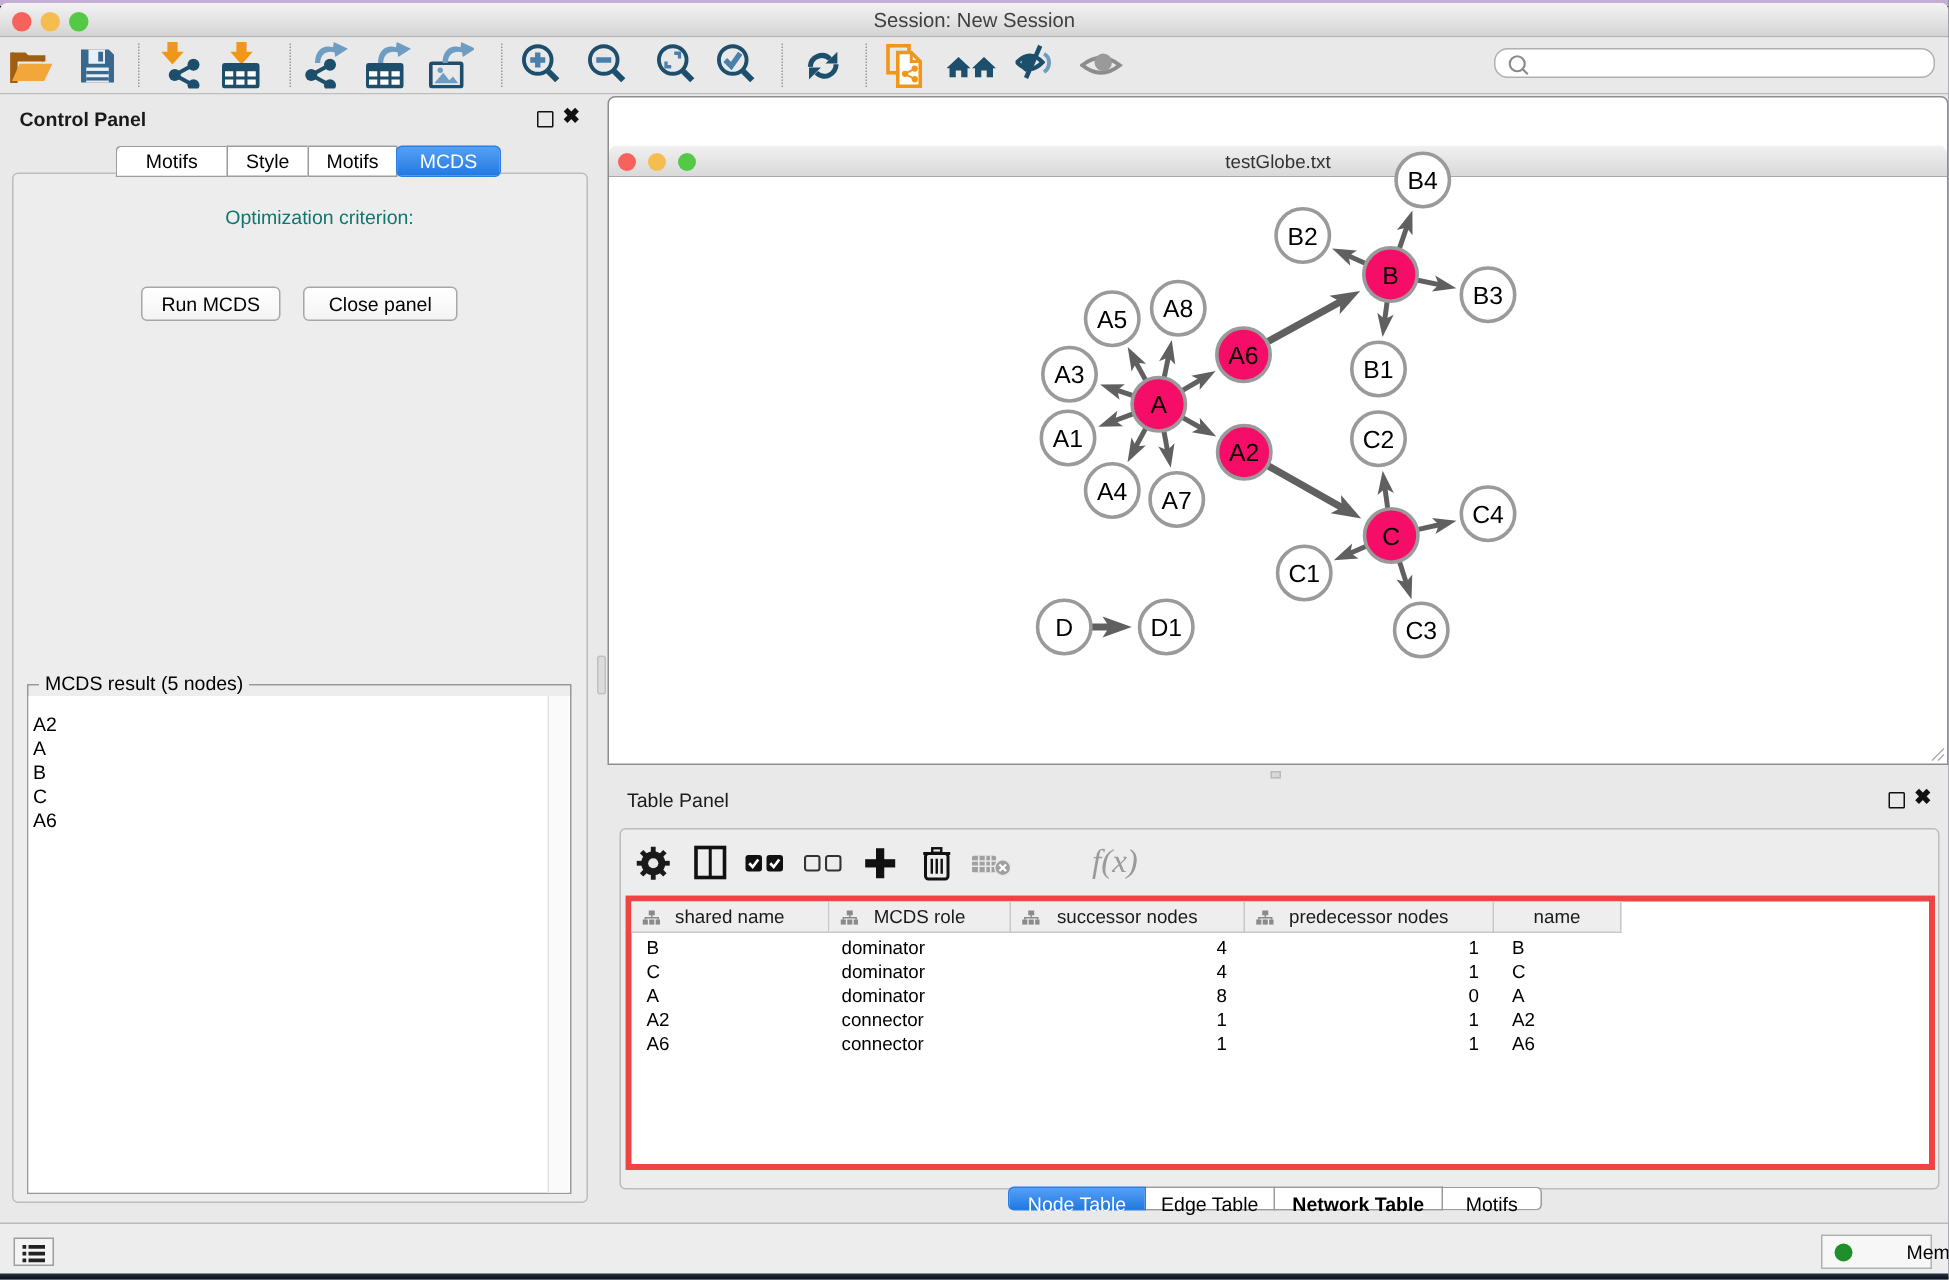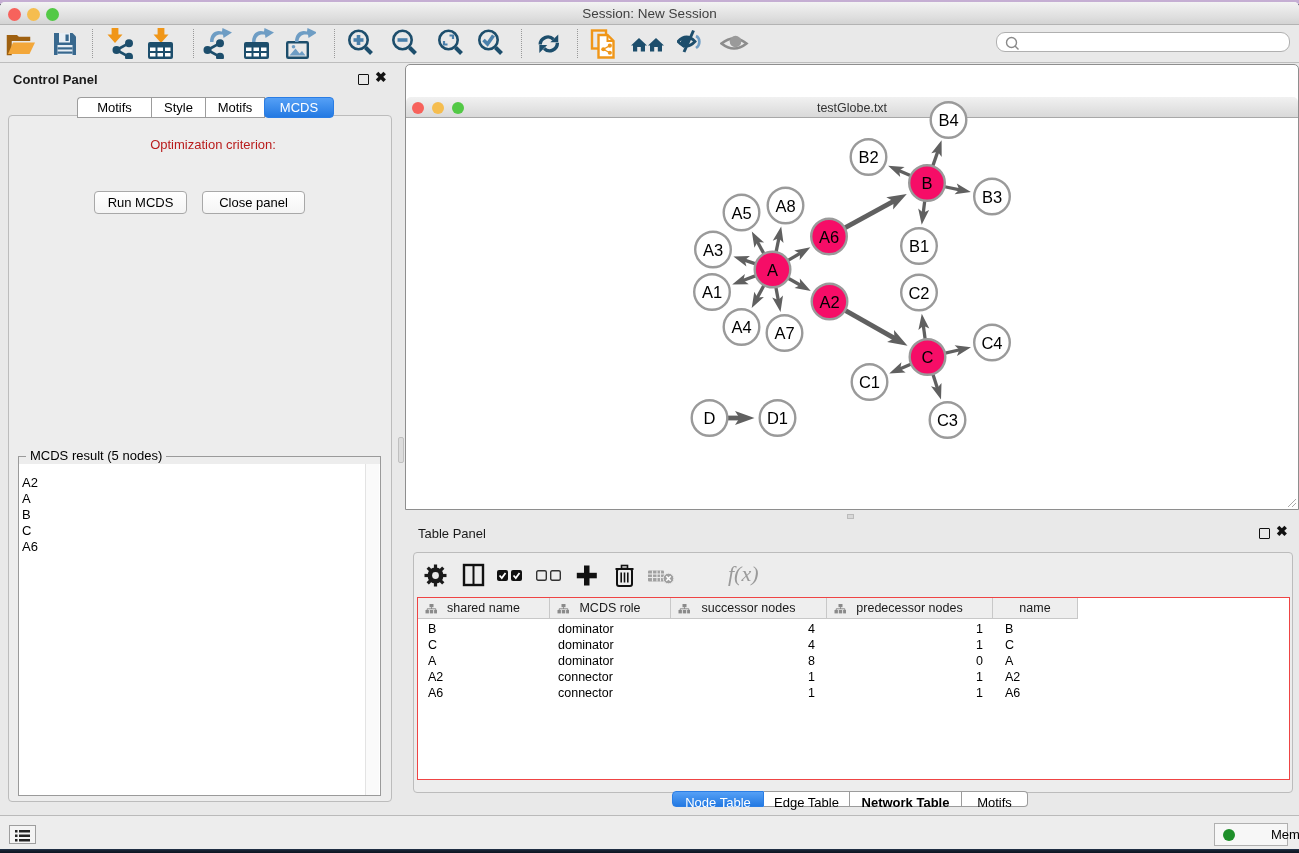--- a/index.html
+++ b/index.html
@@ -33,21 +33,21 @@
   #cp-close { left:375px; top:6px; font-size:14px; color:#111; font-weight:bold; }
   .tab { top:34px; height:21px; background:#fff; border:1px solid #9c9c9c; color:#000;
      font-size:13px; text-align:center; line-height:20px; position:absolute; }
   #tab-network { left:77px; width:74px; border-radius:4px 0 0 0; border-right:none;}
   #tab-style { left:151px; width:54px; border-right:none;}
   #tab-select { left:205px; width:60px; }
   #tab-mcds { left:264px; width:70px; border-radius:4px;
      background:linear-gradient(180deg,#55a0f6,#2379e2); color:#fff; border-color:#2a7de4; }
   #cp-panel { left:8px; top:52px; width:384px; height:687px; border:1px solid #bcbcbc;
      border-radius:4px; background:#ededed; }
-  #opt-label { left:0; top:74px; width:400px; text-align:center; font-size:13px; color:#b91c1c;padding-left:26px; }
+  #opt-label { left:0; top:74px; width:400px; text-align:center; font-size:13px; color:#0f766e;padding-left:26px; }
   #dropdown { left:43px; top:94px; width:310px; height:24px; background:#fff;
      border:1px solid #adadad; border-radius:5px; font-size:13px; line-height:22px;
      color:#000; padding-left:13px; }
   #dd-btn { right:-1px; top:-1px; width:22px; height:24px; border-radius:0 5px 5px 0;
      background:linear-gradient(180deg,#6cb0f8,#2a7de4); position:absolute; }
   .btn { top:128px; height:23px; background:linear-gradient(180deg,#ffffff,#f4f4f4);
      border:1px solid #a8a8a8; border-radius:4px; font-size:13px; text-align:center;
      line-height:21px; color:#000; position:absolute; }
   #btn-run { left:94px; width:93px; }
   #btn-close { left:202px; width:103px; }
@@ -68,21 +68,21 @@
   #gtl-g { left:46px; background:#53c946; }
   #gwin-title { left:0; top:0; width:100%; height:21px; text-align:center; font-size:12.5px;
      line-height:22px; color:#333; }
 
   #tp-title { left:418px; top:463px; font-size:13px; color:#1a1a1a; }
   #tp-float { left:1259px; top:465px; width:11px; height:11px; border:1.5px solid #111; border-radius:1px;}
   #tp-close { left:1276px; top:460px; font-size:14px; color:#111; font-weight:bold; }
   #tp-panel { left:413px; top:489px; width:880px; height:241px; border:1px solid #bcbcbc;
      border-radius:4px; background:#ededed; }
   #tbl { left:417px; top:534px; width:873px; height:183px; background:#fff;
-     border:1px solid #ef4444; }
+     border:4px solid #ef4444; }
   .th { top:0px; height:21px; background:#eeeeee; border-right:1px solid #c8c8c8;
      border-bottom:1px solid #c8c8c8; position:absolute; font-size:12.5px; color:#1a1a1a;
      text-align:center; line-height:21px; }
   .hicon { position:absolute; left:7px; top:5px; }
   .trow td { font-size:12.5px; color:#000; height:16px; padding:0; }
   .num { text-align:right; }
   .btab { top:728px; height:16px; background:#fff; border:1px solid #9c9c9c;
      font-size:13px; text-align:center; line-height:21px; color:#000; position:absolute; }
   #btab1 { left:672px; width:92px; border-radius:4px 0 0 4px;
      background:linear-gradient(180deg,#55a0f6,#2379e2); color:#fff; border-color:#2a7de4; }

